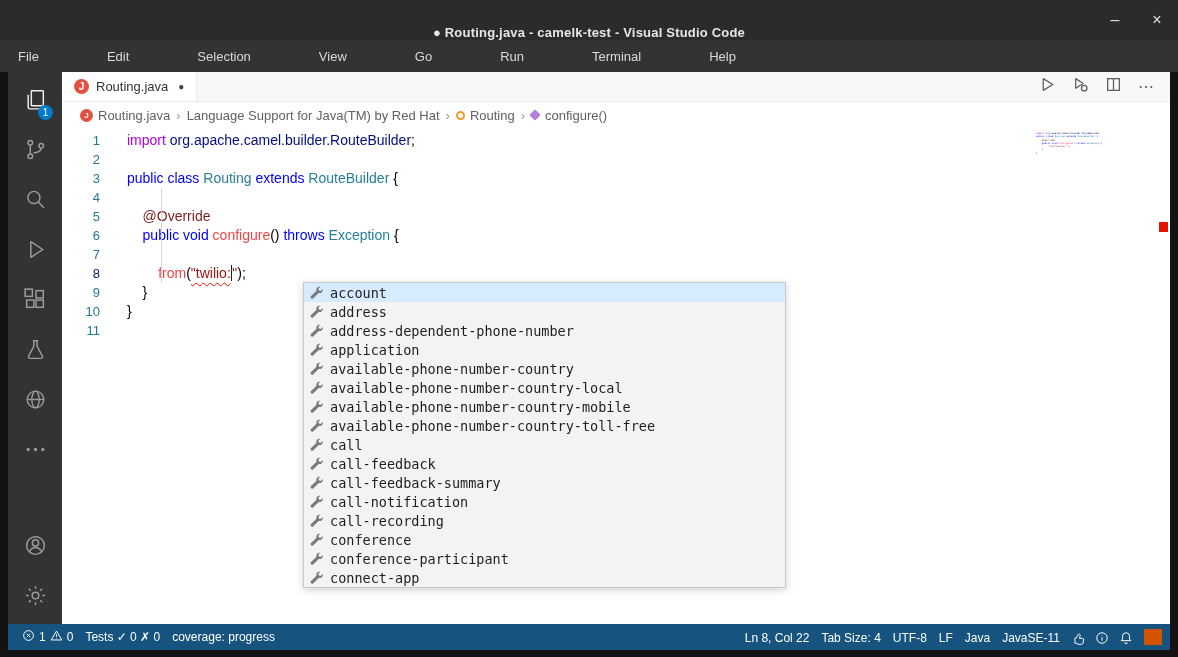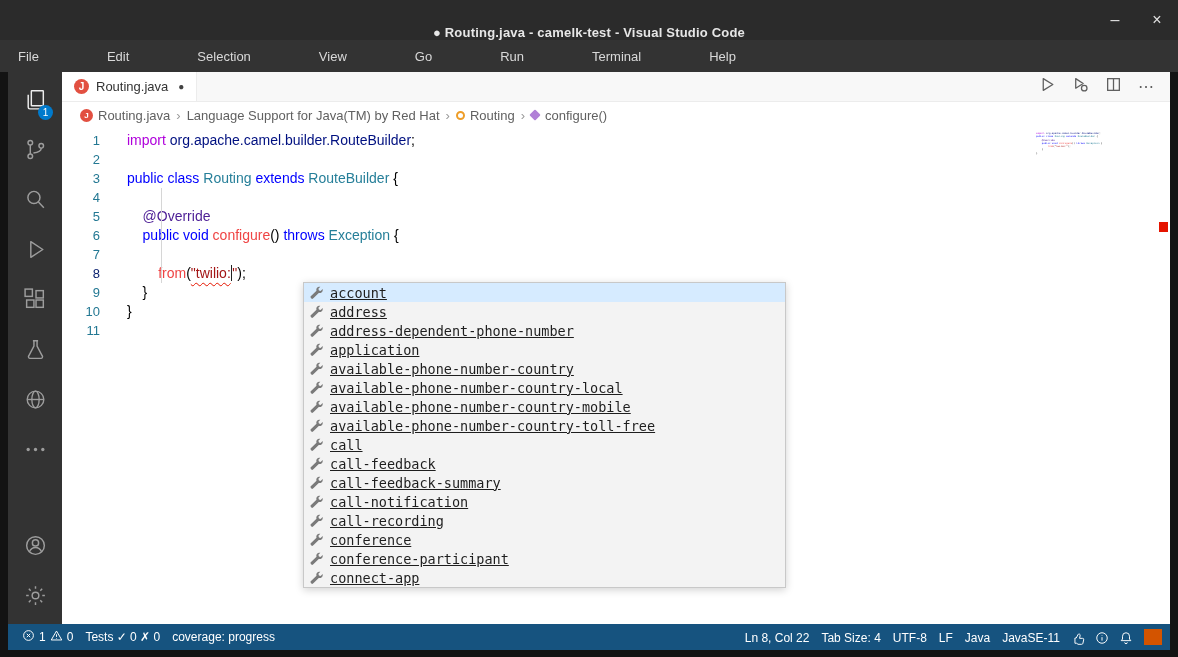--- a/index.html
+++ b/index.html
@@ -36,33 +36,33 @@
   .bc-item{display:inline-flex;align-items:center;}
   .bc-sep{color:#9a9a9a;margin:0 6px;}
   .bc-ico.java-file{width:13px;height:13px;border-radius:50%;background:#e25041;color:#fff;font-size:8px;font-weight:700;display:inline-flex;align-items:center;justify-content:center;margin-right:5px;}
   .bc-ico.class-symbol{display:inline-block;width:9px;height:9px;border:2px solid #ee9d28;border-radius:50%;margin-right:5px;}
   .bc-ico.method-symbol{display:inline-block;width:8px;height:8px;background:#b180d7;transform:rotate(45deg);border-radius:1px;margin-right:6px;}
 
   .code-area{flex:1;position:relative;padding-top:3px;overflow:hidden;background:#fff;}
   .code-line{height:19px;white-space:pre;font-family:Liberation Sans, sans-serif;font-size:14px;line-height:19px;color:#000;}
   .ln{display:inline-block;width:58px;padding-right:20px;margin-right:7px;text-align:right;color:#237893;font-size:13px;}
   .code-line.active .ln{color:#0b216f;}
-  .kw{color:#af00db}.kwb{color:#0000ff}.ty{color:#267f99}.an{color:#4c1d95}
+  .kw{color:#af00db}.kwb{color:#0000ff}.ty{color:#267f99}.an{color:#7f1d1d}
   .fn{color:#ef4444}.str{color:#a31515}.ns{color:#001080}.pl{color:#000000}
   .sq{text-decoration:underline;text-decoration-style:wavy;text-decoration-color:#e51400;text-decoration-thickness:1px;text-underline-offset:4px;}
   .caret{display:inline-block;width:1.5px;height:16px;background:#222;vertical-align:-3px;}
   .indent-guide{position:absolute;left:99px;top:60px;width:1px;height:95px;background:#d6d6d6;}
 
   .minimap{position:absolute;top:4px;right:16px;width:118px;overflow:hidden;}
   .mm-line{white-space:pre;font-family:"DejaVu Sans Mono",monospace;font-size:2.4px;line-height:3.3px;}
   .overview-ruler{position:absolute;top:0;right:0;width:14px;height:100%;}
   .error-marker{position:absolute;top:94px;right:2px;width:9px;height:10px;background:#e51400;}
 
   .suggest{position:absolute;left:303px;top:282px;width:483px;background:#f3f3f3;border:1px solid #c8c8c8;box-shadow:0 2px 8px rgba(0,0,0,.18);z-index:40;}
-  .s-row{height:19px;display:flex;align-items:center;gap:6px;padding:0 4px;font-family:"DejaVu Sans Mono","Liberation Mono",monospace;font-size:13.5px;color:#1e1e1e;text-decoration:underline;}
+  .s-row{height:19px;display:flex;align-items:center;gap:6px;padding:0 4px;font-family:"DejaVu Sans Mono","Liberation Mono",monospace;font-size:13.5px;color:#1e1e1e;}
   .s-row.selected{background:#d6ebff;}
   .s-icon{width:16px;flex:0 0 16px;display:flex;align-items:center;justify-content:center;}
 
   .statusbar{margin-left:8px;width:1162px;height:26px;background:#16537f;display:flex;align-items:center;color:#fff;font-size:12px;padding:0 8px;}
   .sb-item{display:flex;align-items:center;gap:4px;padding:0 6px;height:100%;white-space:nowrap;}
   .sb-right{margin-left:auto;display:flex;align-items:flex-end;}
   .sb-badge{width:18px;height:16px;background:#d35400;margin-left:6px;}
   .sb-ic{padding:0 5px;}
 </style>
 </head>

